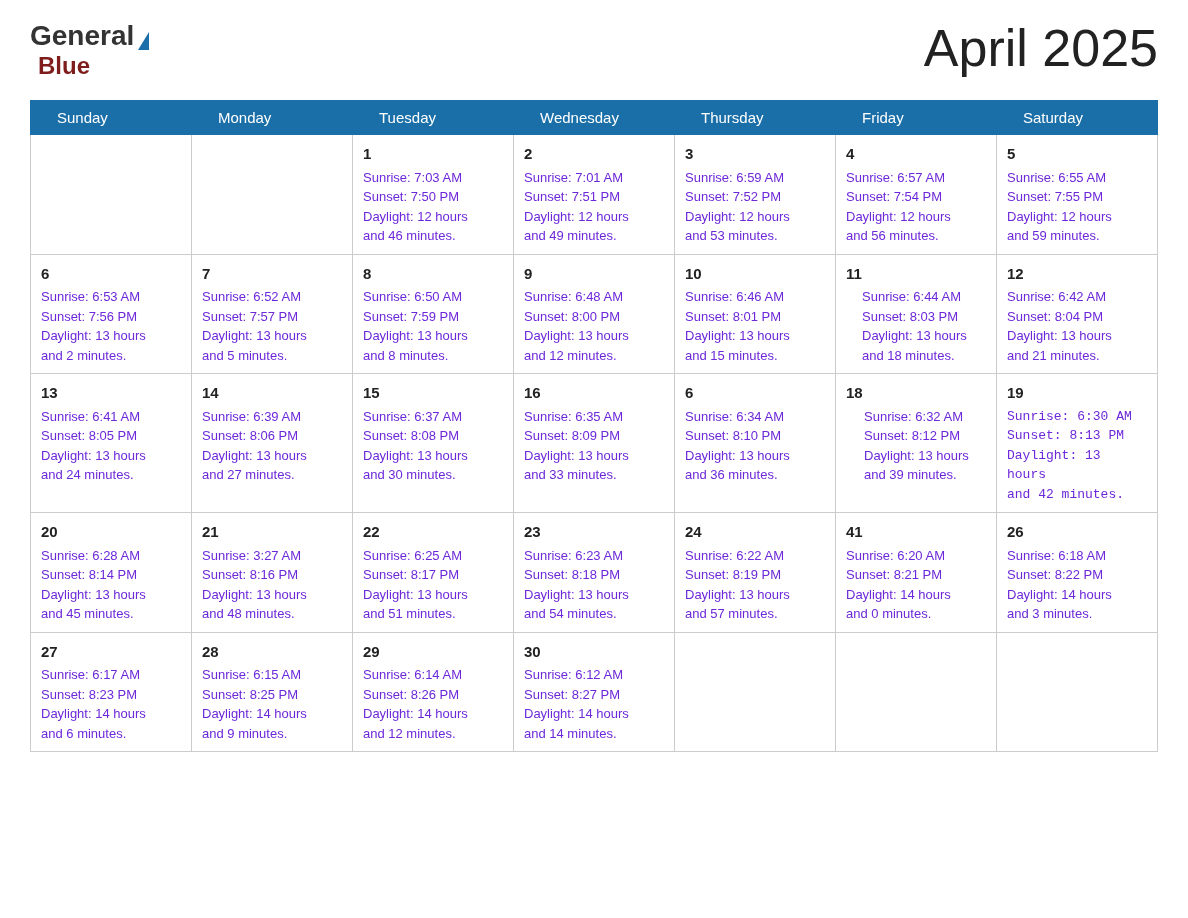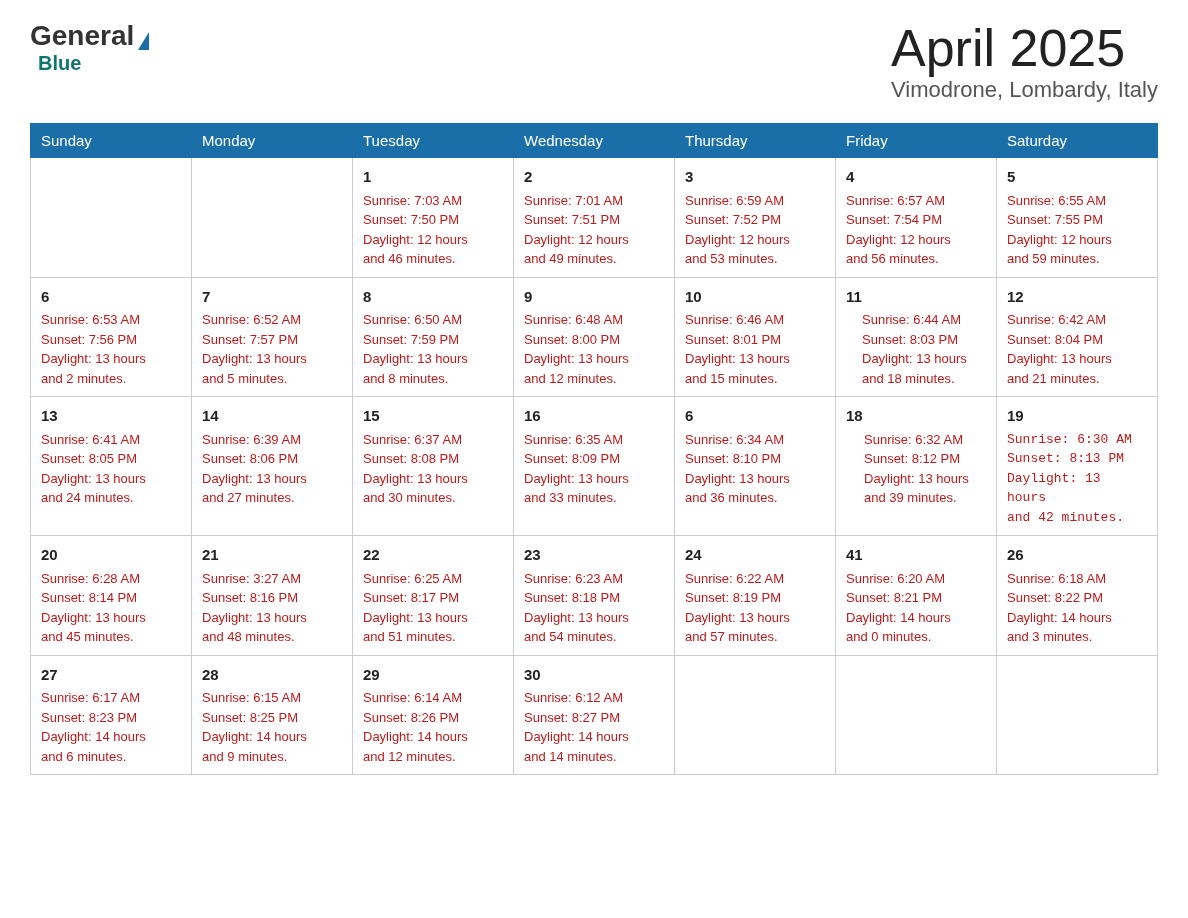--- a/index.html
+++ b/index.html
@@ -45,21 +45,21 @@
       border-collapse: collapse;
       table-layout: fixed;
     }
     thead tr {
       background-color: #1a6fa8;
     }
     thead th {
       color: #fff;
       font-size: 15px;
       font-weight: normal;
-      padding: 8px 10px;
+      padding: 8px 26px;
       text-align: left;
       border: 1px solid #1a6fa8;
       margin-left: 16px;
     }
     tbody td {
       vertical-align: top;
       padding: 8px 10px;
       border: 1px solid #ccc;
       font-size: 13px;
       line-height: 1.5;
@@ -67,43 +67,42 @@
       height: 110px;
     }
     .day-number {
       font-size: 15px;
       font-weight: bold;
       color: #222;
       display: block;
       margin-bottom: 2px;
     }
     .sun-info {
-      color: #b91c1c;
+      color: #6d28d9;
       font-size: 13px;
     }
     .empty-cell {
       background: #fff;
     }
   </style>
 </head>
 <body>
 
 <div class="header">
   <div class="logo">
     <div class="logo-line">
       <span style="font-size:28px;font-weight:bold;color:#333;">General</span>
       <span style="display:inline-block;width:0;height:0;border-left:11px solid transparent;border-right:0px solid transparent;border-bottom:18px solid #1a6fa8;margin-left:4px;vertical-align:middle;position:relative;top:-2px;"></span>
     </div>
     <div>
-      <span style="font-size:20px;font-weight:bold;color:#0f766e;margin-left:8px;">Blue</span>
+      <span style="font-size:24px;font-weight:bold;color:#7f1d1d;margin-left:8px;">Blue</span>
     </div>
   </div>
   <div class="title-block">
     <h1>April 2025</h1>
-    <h2>Vimodrone, Lombardy, Italy</h2>
   </div>
 </div>
 
 <table>
   <thead>
     <tr>
     <th>Sunday</th>
         <th>Monday</th>
         <th>Tuesday</th>
         <th>Wednesday</th>

